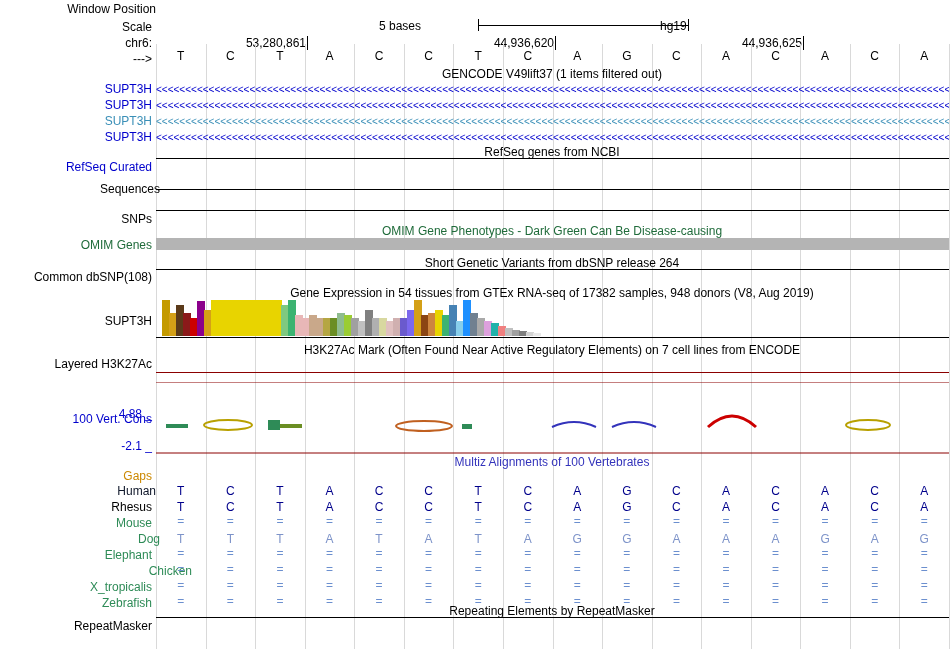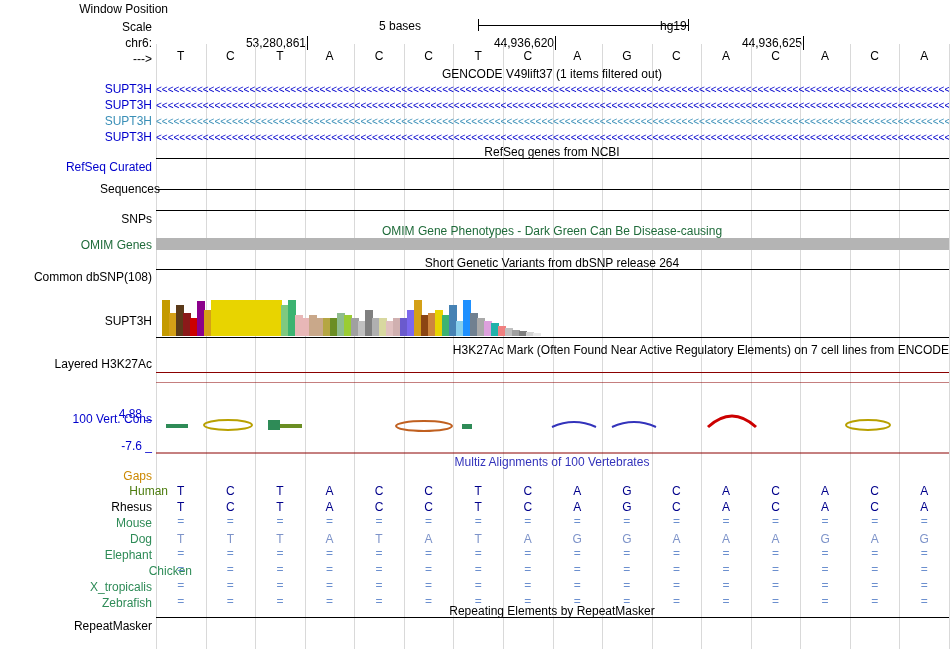--- a/index.html
+++ b/index.html
@@ -33,21 +33,21 @@
   .omimbar{position:absolute;background:#b4b4b4;}
   .expr-bar{position:absolute;bottom:0;width:8px;}
   .sep{position:absolute;height:1px;background:#000;}
   .eq{font-size:12px;line-height:10px;}
 </style>
 </head>
 <body>
 
 <div class="stage">
 
-  <div class="lbl" style="left:16px;top:2px;width:152px;">Window Position</div>
+  <div class="lbl" style="left:4px;top:2px;width:152px;">Window Position</div>
   <div class="lbl" style="left:0;top:20px;width:152px;">Scale</div>
   <div class="lbl" style="left:0;top:36px;width:152px;">chr6:</div>
   <div class="lbl" style="left:0;top:52px;width:152px;">---&gt;</div>
 
 
   <div class="track-title" style="left:330px;top:19px;width:140px;">5 bases</div>
   <div class="scalebar" style="left:478px;top:25px;width:210px;"></div>
   <div class="tick" style="left:478px;top:19px;height:12px;"></div>
   <div class="tick" style="left:688px;top:19px;height:12px;"></div>
   <div class="track-title" style="left:660px;top:19px;width:120px;text-align:left;">hg19</div>
@@ -121,20 +121,21 @@
   <div class="sep" style="left:156px;top:210px;width:793px;"></div>
 
   <div class="track-title" style="left:155px;top:224px;width:794px;color:#1f6b3a;">OMIM Gene Phenotypes - Dark Green Can Be Disease-causing</div>
   <div class="lbl" style="left:0;top:238px;width:152px;color:#1f6b3a;">OMIM Genes</div>
   <div class="omimbar" style="left:156px;top:238px;width:793px;height:12px;"></div>
 
   <div class="lbl" style="left:0;top:270px;width:152px;">Common dbSNP(108)</div>
   <div class="track-title" style="left:155px;top:256px;width:794px;">Short Genetic Variants from dbSNP release 264</div>
   <div class="sep" style="left:156px;top:269px;width:793px;"></div>
 
+  <div class="track-title" style="left:155px;top:286px;width:794px;">Gene Expression in 54 tissues from GTEx RNA-seq of 17382 samples, 948 donors (V8, Aug 2019)</div>
   <div class="lbl" style="left:0;top:314px;width:152px;">SUPT3H</div>
   <div id="gtexchart" style="position:absolute;left:162px;top:300px;width:400px;height:36px;">
       <div class="expr-bar" style="left: 0px; height: 36px; background: rgb(196, 154, 0);"></div>
       <div class="expr-bar" style="left: 7px; height: 23px; background: rgb(212, 160, 23);"></div>
       <div class="expr-bar" style="left: 14px; height: 31px; background: rgb(91, 58, 26);"></div>
       <div class="expr-bar" style="left: 21px; height: 23px; background: rgb(139, 26, 26);"></div>
       <div class="expr-bar" style="left: 28px; height: 18px; background: rgb(204, 0, 0);"></div>
       <div class="expr-bar" style="left: 35px; height: 35px; background: rgb(139, 0, 139);"></div>
       <div class="expr-bar" style="left: 42px; height: 26px; background: rgb(212, 160, 23);"></div>
       <div class="expr-bar" style="left: 49px; height: 36px; background: rgb(232, 212, 0);"></div>
@@ -180,26 +181,26 @@
       <div class="expr-bar" style="left: 329px; height: 13px; background: rgb(32, 178, 170);"></div>
       <div class="expr-bar" style="left: 336px; height: 10px; background: rgb(240, 128, 128);"></div>
       <div class="expr-bar" style="left: 343px; height: 8px; background: rgb(192, 192, 192);"></div>
       <div class="expr-bar" style="left: 350px; height: 6px; background: rgb(160, 160, 160);"></div>
       <div class="expr-bar" style="left: 357px; height: 5px; background: rgb(128, 128, 128);"></div>
       <div class="expr-bar" style="left: 364px; height: 4px; background: rgb(211, 211, 211);"></div>
       <div class="expr-bar" style="left: 371px; height: 3px; background: rgb(232, 232, 232);"></div>
     </div>
   <div class="sep" style="left:156px;top:337px;width:793px;"></div>
 
-  <div class="track-title" style="left:155px;top:343px;width:794px;text-align:right;">H3K27Ac Mark (Often Found Near Active Regulatory Elements) on 7 cell lines from ENCODE</div>
+  <div class="track-title" style="left:155px;top:343px;width:794px;">H3K27Ac Mark (Often Found Near Active Regulatory Elements) on 7 cell lines from ENCODE</div>
   <div class="lbl" style="left:0;top:357px;width:152px;">Layered H3K27Ac</div>
   <div class="sep" style="left:156px;top:372px;width:793px;background:#8b0000;"></div>
 
   <div class="lbl" style="left:0;top:386px;width:152px;color:#0000cc;margin-top:21px;">4.88 _</div>
-  <div class="lbl" style="left:0;top:439px;width:152px;color:#0000cc;">-7.6 _</div>
+  <div class="lbl" style="left:0;top:439px;width:152px;color:#0000cc;">-2.1 _</div>
   <div class="lbl" style="left:0;top:412px;width:152px;color:#0000cc;">100 Vert. Cons</div>
 
   <svg style="position:absolute;left:156px;top:382px;" width="793" height="72" viewBox="0 0 793 72">
     <line x1="0" y1="0" x2="793" y2="0" stroke="#8b0000" stroke-width="1"></line>
     <line x1="0" y1="71" x2="793" y2="71" stroke="#8b0000" stroke-width="1"></line>
     <rect x="10" y="42" width="22" height="4" fill="#2e8b57"></rect>
     <ellipse cx="72" cy="43" rx="24" ry="5" fill="none" stroke="#b8a000" stroke-width="2"></ellipse>
     <rect x="112" y="38" width="12" height="10" fill="#2e8b57"></rect>
     <rect x="124" y="42" width="22" height="4" fill="#6b8e23"></rect>
     <ellipse cx="268" cy="44" rx="28" ry="5" fill="none" stroke="#c06020" stroke-width="2"></ellipse>
@@ -207,21 +208,21 @@
     <path d="M 396 45 q 22 -10 44 0" fill="none" stroke="#3333bb" stroke-width="2"></path>
     <path d="M 456 45 q 22 -10 44 0" fill="none" stroke="#3333bb" stroke-width="2"></path>
     <path d="M 552 45 q 24 -22 48 0" fill="none" stroke="#cc0000" stroke-width="3"></path>
     <ellipse cx="712" cy="43" rx="22" ry="5" fill="none" stroke="#b8a000" stroke-width="2"></ellipse>
   </svg>
 
   <div class="track-title" style="left:155px;top:455px;width:794px;color:#3333bb;">Multiz Alignments of 100 Vertebrates</div>
   <div class="lbl" style="left:0;top:469px;width:152px;color:#cc8800;">Gaps</div>
 
   <div id="multiz">
-      <div class="lbl" style="left: 16px; top: 484px; width: 152px; color: #4d7c0f;">Human</div>
+      <div class="lbl" style="left: 4px; top: 484px; width: 152px; color: #0f172a;">Human</div>
       <div class="base" style="left: 169.781px; top: 484px; color: rgb(0, 0, 139);">T</div>
       <div class="base" style="left: 219.344px; top: 484px; color: rgb(0, 0, 139);">C</div>
       <div class="base" style="left: 268.906px; top: 484px; color: rgb(0, 0, 139);">T</div>
       <div class="base" style="left: 318.469px; top: 484px; color: rgb(0, 0, 139);">A</div>
       <div class="base" style="left: 368.031px; top: 484px; color: rgb(0, 0, 139);">C</div>
       <div class="base" style="left: 417.594px; top: 484px; color: rgb(0, 0, 139);">C</div>
       <div class="base" style="left: 467.156px; top: 484px; color: rgb(0, 0, 139);">T</div>
       <div class="base" style="left: 516.719px; top: 484px; color: rgb(0, 0, 139);">C</div>
       <div class="base" style="left: 566.281px; top: 484px; color: rgb(0, 0, 139);">A</div>
       <div class="base" style="left: 615.844px; top: 484px; color: rgb(0, 0, 139);">G</div>
@@ -258,21 +259,21 @@
       <div class="base eq" style="left: 467.156px; top: 516px; color: rgb(107, 143, 207);">=</div>
       <div class="base eq" style="left: 516.719px; top: 516px; color: rgb(107, 143, 207);">=</div>
       <div class="base eq" style="left: 566.281px; top: 516px; color: rgb(107, 143, 207);">=</div>
       <div class="base eq" style="left: 615.844px; top: 516px; color: rgb(107, 143, 207);">=</div>
       <div class="base eq" style="left: 665.406px; top: 516px; color: rgb(107, 143, 207);">=</div>
       <div class="base eq" style="left: 714.969px; top: 516px; color: rgb(107, 143, 207);">=</div>
       <div class="base eq" style="left: 764.531px; top: 516px; color: rgb(107, 143, 207);">=</div>
       <div class="base eq" style="left: 814.094px; top: 516px; color: rgb(107, 143, 207);">=</div>
       <div class="base eq" style="left: 863.656px; top: 516px; color: rgb(107, 143, 207);">=</div>
       <div class="base eq" style="left: 913.219px; top: 516px; color: rgb(107, 143, 207);">=</div>
-      <div class="lbl" style="left: 0px; top: 532px; width: 152px; color: rgb(46, 139, 87);">Dog</div>
+      <div class="lbl" style="left: 0px; top: 532px; width: 152px; color: rgb(46, 139, 87); padding-left: 8px;">Dog</div>
       <div class="base" style="left: 169.781px; top: 532px; color: rgb(125, 147, 201);">T</div>
       <div class="base" style="left: 219.344px; top: 532px; color: rgb(125, 147, 201);">T</div>
       <div class="base" style="left: 268.906px; top: 532px; color: rgb(125, 147, 201);">T</div>
       <div class="base" style="left: 318.469px; top: 532px; color: rgb(125, 147, 201);">A</div>
       <div class="base" style="left: 368.031px; top: 532px; color: rgb(125, 147, 201);">T</div>
       <div class="base" style="left: 417.594px; top: 532px; color: rgb(125, 147, 201);">A</div>
       <div class="base" style="left: 467.156px; top: 532px; color: rgb(125, 147, 201);">T</div>
       <div class="base" style="left: 516.719px; top: 532px; color: rgb(125, 147, 201);">A</div>
       <div class="base" style="left: 566.281px; top: 532px; color: rgb(125, 147, 201);">G</div>
       <div class="base" style="left: 615.844px; top: 532px; color: rgb(125, 147, 201);">G</div>

